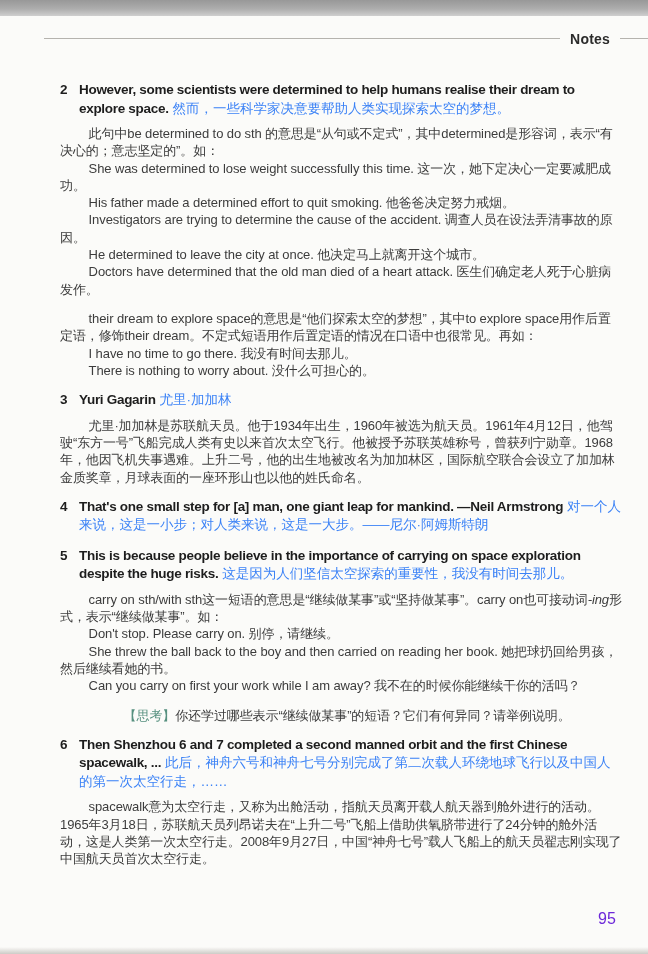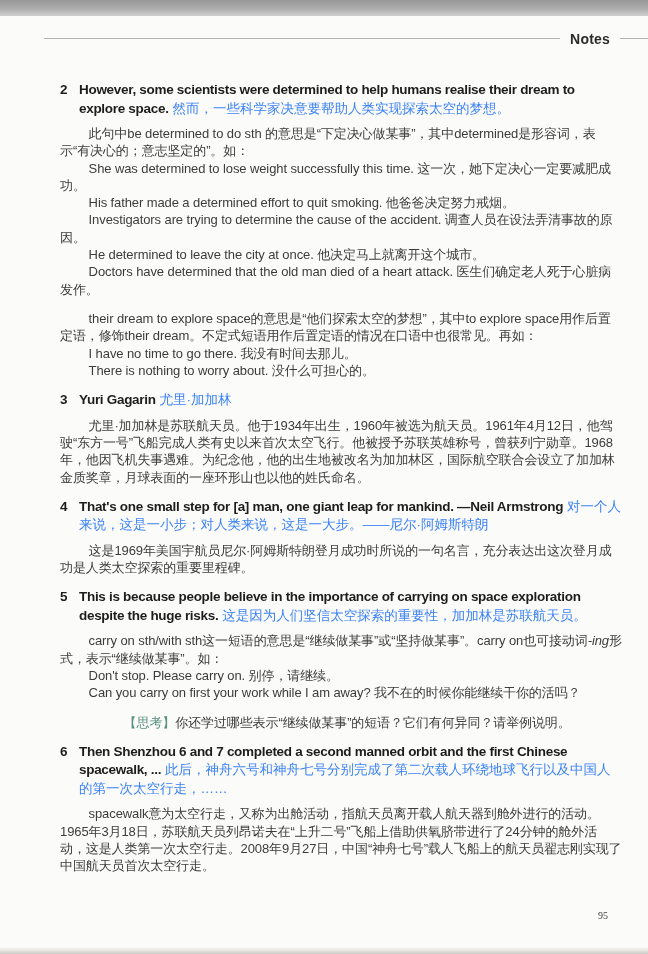--- a/index.html
+++ b/index.html
@@ -63,23 +63,22 @@
     color: #3c3c3c;
     letter-spacing: -0.1px;
   }
   .gap { margin-top: 12px; }
   .think .label { color: #56907f; margin-left: 35px; }
   .para em { }
   .page-number {
     position: absolute;
     top: 910px;
     left: 598px;
-    font-size: 10px;
-    color: #404040;
-    font-family: Liberation Serif, serif;
+    font-size: 16px;
+    color: #6d28d9;
   }
   .bottom-shadow {
     position: absolute;
     bottom: 0; left: 0;
     width: 100%; height: 7px;
     background: linear-gradient(180deg, rgba(0,0,0,0) 0%, rgba(120,115,105,0.35) 100%);
   }
 </style>
 </head>
 <body>
@@ -96,69 +95,67 @@
 
   <div class="section first">
     <div class="sec-heading">
       <span class="sec-num">2</span>
       <span class="sec-title">
         <b class="en">However, some scientists were determined to help humans realise their dream to explore space.</b>
         <span class="zh">然而，一些科学家决意要帮助人类实现探索太空的梦想。</span>
       </span>
     </div>
     <div class="sec-body">
-      <p class="para">此句中be determined to do sth 的意思是“下定决心做某事”，其中determined是形容词，表示“有决心的；意志坚定的”。如：</p>
+      <p class="para">此句中be determined to do sth 的意思是“从句或不定式”，其中determined是形容词，表示“有决心的；意志坚定的”。如：</p>
       <p class="para">She was determined to lose weight successfully this time. 这一次，她下定决心一定要减肥成功。</p>
       <p class="para">His father made a determined effort to quit smoking. 他爸爸决定努力戒烟。</p>
       <p class="para">Investigators are trying to determine the cause of the accident. 调查人员在设法弄清事故的原因。</p>
       <p class="para">He determined to leave the city at once. 他决定马上就离开这个城市。</p>
       <p class="para">Doctors have determined that the old man died of a heart attack. 医生们确定老人死于心脏病发作。</p>
       <p class="para gap">their dream to explore space的意思是“他们探索太空的梦想”，其中to explore space用作后置定语，修饰their dream。不定式短语用作后置定语的情况在口语中也很常见。再如：</p>
       <p class="para">I have no time to go there. 我没有时间去那儿。</p>
       <p class="para">There is nothing to worry about. 没什么可担心的。</p>
     </div>
   </div>
 
   <div class="section">
     <div class="sec-heading">
       <span class="sec-num">3</span>
       <span class="sec-title">
         <b class="en">Yuri Gagarin</b>
         <span class="zh">尤里·加加林</span>
       </span>
     </div>
     <div class="sec-body">
-      <p class="para">尤里·加加林是苏联航天员。他于1934年出生，1960年被选为航天员。1961年4月12日，他驾驶“东方一号”飞船完成人类有史以来首次太空飞行。他被授予苏联英雄称号，曾获列宁勋章。1968年，他因飞机失事遇难。为纪念他，他的出生地被改名为加加林区，国际航空联合会设立了加加林金质奖章，月球表面的一座环形山也以他的姓氏命名。</p>
+      <p class="para">尤里·加加林是苏联航天员。他于1934年出生，1960年被选为航天员。1961年4月12日，他驾驶“东方一号”飞船完成人类有史以来首次太空飞行。他被授予苏联英雄称号，曾获列宁勋章。1968年，他因飞机失事遇难。上升二号，他的出生地被改名为加加林区，国际航空联合会设立了加加林金质奖章，月球表面的一座环形山也以他的姓氏命名。</p>
     </div>
   </div>
 
   <div class="section">
     <div class="sec-heading">
       <span class="sec-num">4</span>
       <span class="sec-title">
         <b class="en">That's one small step for [a] man, one giant leap for mankind. —Neil Armstrong</b>
         <span class="zh">对一个人来说，这是一小步；对人类来说，这是一大步。——尼尔·阿姆斯特朗</span>
       </span>
     </div>
-    <div class="sec-body">
-      <p class="para">这是1969年美国宇航员尼尔·阿姆斯特朗登月成功时所说的一句名言，充分表达出这次登月成功是人类太空探索的重要里程碑。</p>
-    </div>
   </div>
 
   <div class="section">
     <div class="sec-heading">
       <span class="sec-num">5</span>
       <span class="sec-title">
         <b class="en">This is because people believe in the importance of carrying on space exploration despite the huge risks.</b>
-        <span class="zh">这是因为人们坚信太空探索的重要性，加加林是苏联航天员。</span>
+        <span class="zh">这是因为人们坚信太空探索的重要性，我没有时间去那儿。</span>
       </span>
     </div>
     <div class="sec-body">
       <p class="para"><span>carry on sth/with sth这一短语的意思是“继续做某事”或“坚持做某事”。carry on也可接动词</span><em>-ing</em><span>形式，表示“继续做某事”。如：</span></p>
       <p class="para">Don't stop. Please carry on. 别停，请继续。</p>
+      <p class="para">She threw the ball back to the boy and then carried on reading her book. 她把球扔回给男孩，然后继续看她的书。</p>
       <p class="para">Can you carry on first your work while I am away? 我不在的时候你能继续干你的活吗？</p>
       <p class="para gap think"><span class="label">【思考】</span><span>你还学过哪些表示“继续做某事”的短语？它们有何异同？请举例说明。</span></p>
     </div>
   </div>
 
   <div class="section">
     <div class="sec-heading">
       <span class="sec-num">6</span>
       <span class="sec-title">
         <b class="en">Then Shenzhou 6 and 7 completed a second manned orbit and the first Chinese spacewalk, ...</b>

